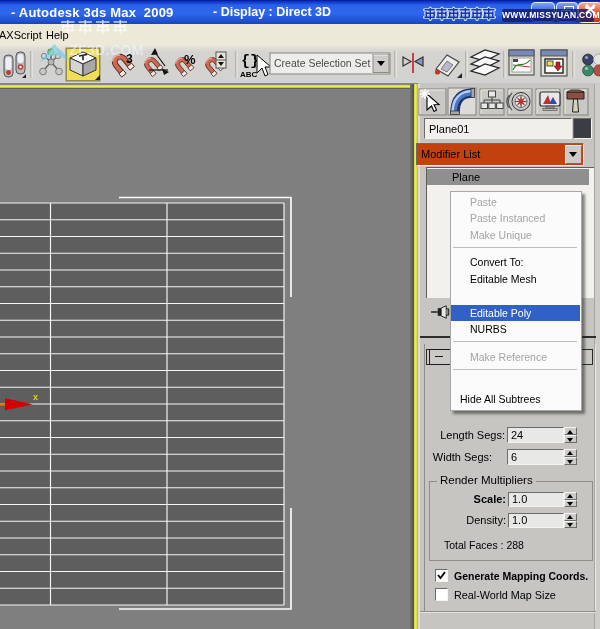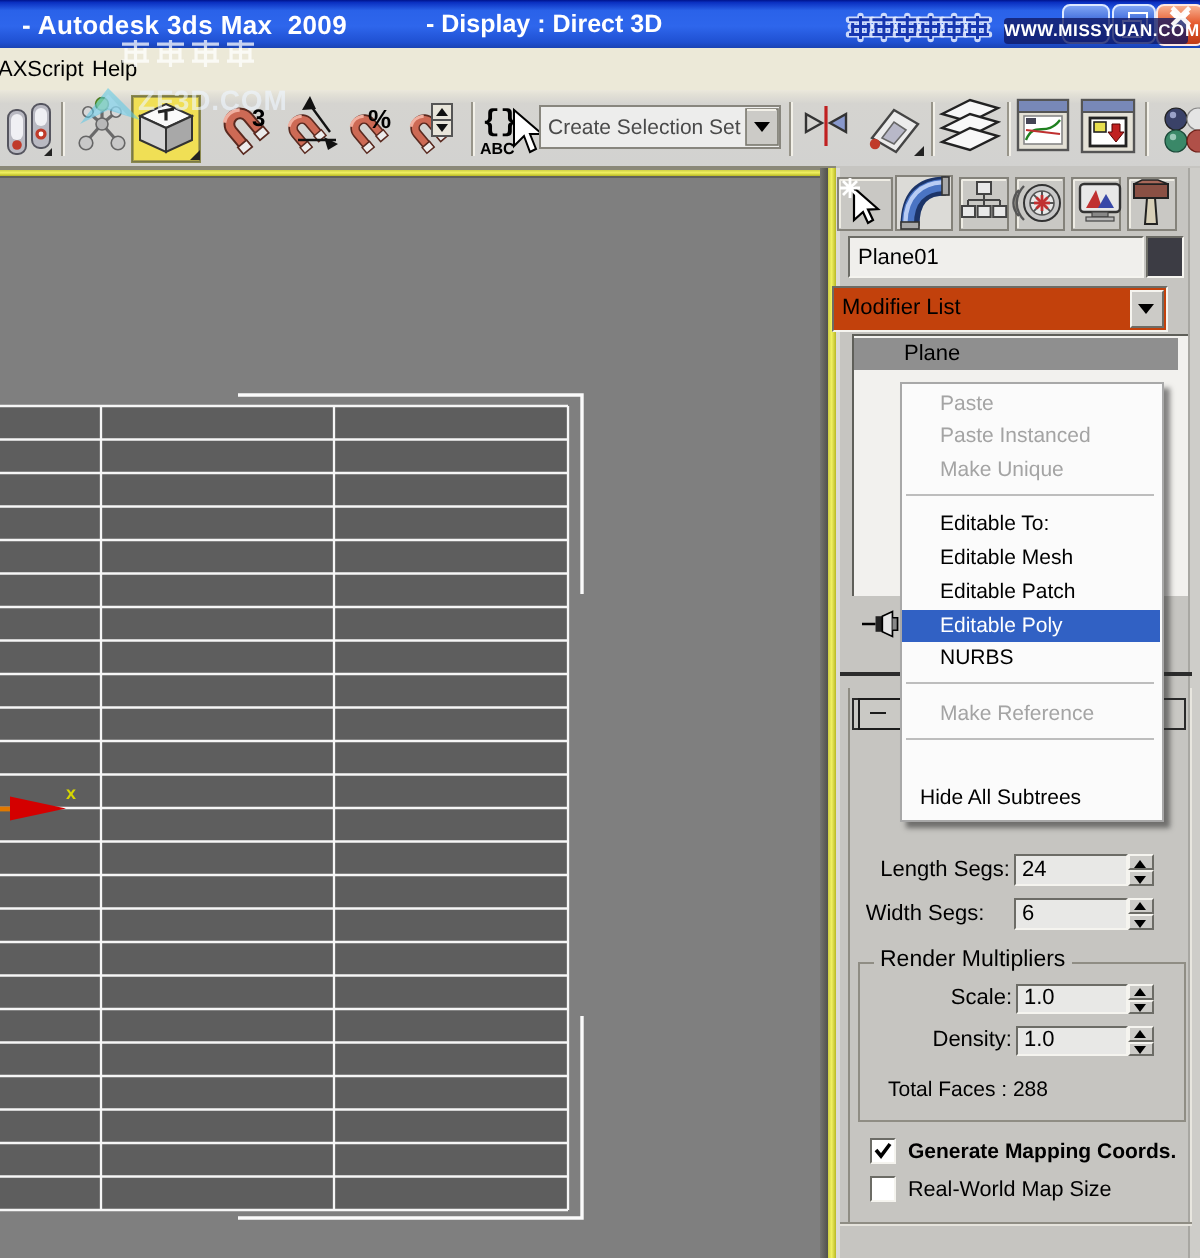--- a/index.html
+++ b/index.html
@@ -356,21 +356,21 @@
   <span class="abs" style="left:3px;top:0px;font-size:11px;line-height:14px;color:#000;">6</span>
 </div>
 <div class="abs" style="left:564px;top:448.5px;width:13px;height:16px;">
   <div class="abs raised" style="left:0;top:0;width:11px;height:6.0px;background:#cccbc7;"></div>
   <div class="abs raised" style="left:0;top:8.0px;width:11px;height:6.0px;background:#cccbc7;"></div>
   <div class="abs" style="left:3px;top:2.5px;width:0;height:0;border:3px solid transparent;border-bottom:4px solid #000;border-top:none;"></div>
   <div class="abs" style="left:3px;top:11.0px;width:0;height:0;border:3px solid transparent;border-top:4px solid #000;border-bottom:none;"></div>
 </div>
 <div class="abs" style="left:429px;top:481px;width:162px;height:78px;border:1px solid #8f8d84;"></div>
 <div class="abs" style="left:437px;top:474px;background:#c6c5c1;padding:0 3px;font-size:11.5px;color:#000;">Render Multipliers</div>
-<div class="abs" style="left:420px;top:492px;width:86px;height:15px;font-size:11px;color:#000;text-align:right;line-height:15px;">Scale:</div>
+<div class="abs" style="left:420px;top:492px;width:86px;height:15px;font-size:11px;color:#000;text-align:right;line-height:15px;font-weight:bold;">Scale:</div>
 <div class="abs sunken" style="left:508px;top:492px;width:54px;height:13px;background:#e8e8e6;">
   <span class="abs" style="left:3px;top:0px;font-size:11px;line-height:13px;color:#000;">1.0</span>
 </div>
 <div class="abs" style="left:564px;top:492px;width:13px;height:15px;">
   <div class="abs raised" style="left:0;top:0;width:11px;height:5.5px;background:#cccbc7;"></div>
   <div class="abs raised" style="left:0;top:7.5px;width:11px;height:5.5px;background:#cccbc7;"></div>
   <div class="abs" style="left:3px;top:2.25px;width:0;height:0;border:3px solid transparent;border-bottom:4px solid #000;border-top:none;"></div>
   <div class="abs" style="left:3px;top:10.25px;width:0;height:0;border:3px solid transparent;border-top:4px solid #000;border-bottom:none;"></div>
 </div>
 <div class="abs" style="left:420px;top:513px;width:86px;height:15px;font-size:11px;color:#000;text-align:right;line-height:15px;">Density:</div>
@@ -395,23 +395,22 @@
 <div class="abs" style="left:420px;top:611px;width:176px;height:1px;background:#8f8d84;"></div>
 <div class="abs" style="left:420px;top:612px;width:176px;height:1px;background:#e5e3dc;"></div>
 </div>
 
 <div class="abs" id="ctxmenu" style="left:450px;top:191px;width:130px;height:218px;background:#fbfbfb;
      border:1px solid #a8a8a8;box-shadow:3px 3px 2.5px rgba(40,40,40,0.55);">
 <div class="abs" style="left:0px;top:1.5px;width:129px;height:16.8px;color:#a4a4a4;font-size:10.5px;line-height:16.8px;padding-left:19px;box-sizing:border-box;">Paste</div>
     <div class="abs" style="left:0px;top:18.3px;width:129px;height:16.8px;color:#a4a4a4;font-size:10.5px;line-height:16.8px;padding-left:19px;box-sizing:border-box;">Paste Instanced</div>
     <div class="abs" style="left:0px;top:35.1px;width:129px;height:16.8px;color:#a4a4a4;font-size:10.5px;line-height:16.8px;padding-left:19px;box-sizing:border-box;">Make Unique</div>
     <div class="abs" style="left:2px;top:55px;width:124px;height:1px;background:#bdbdbd;"></div>
-    <div class="abs" style="left:0px;top:62.4px;width:129px;height:16.8px;color:#000;font-size:10.5px;line-height:16.8px;padding-left:19px;box-sizing:border-box;">Editable To:</div>
+    <div class="abs" style="left:0px;top:62.4px;width:129px;height:16.8px;color:#000;font-size:10.5px;line-height:16.8px;padding-left:19px;box-sizing:border-box;">Convert To:</div>
     <div class="abs" style="left:0px;top:79.2px;width:129px;height:16.8px;color:#000;font-size:10.5px;line-height:16.8px;padding-left:19px;box-sizing:border-box;">Editable Mesh</div>
-    <div class="abs" style="left:0px;top:96.1px;width:129px;height:16.8px;color:#000;font-size:10.5px;line-height:16.8px;padding-left:19px;box-sizing:border-box;">Editable Patch</div>
     <div class="abs" style="left:0px;top:112.6px;width:129px;height:16.8px;background:#3161c4;color:#fff;font-size:10.5px;line-height:16.8px;padding-left:19px;box-sizing:border-box;">Editable Poly</div>
     <div class="abs" style="left:0px;top:129.3px;width:129px;height:16.8px;color:#000;font-size:10.5px;line-height:16.8px;padding-left:19px;box-sizing:border-box;">NURBS</div>
     <div class="abs" style="left:2px;top:149px;width:124px;height:1px;background:#bdbdbd;"></div>
     <div class="abs" style="left:0px;top:156.5px;width:129px;height:16.8px;color:#a4a4a4;font-size:10.5px;line-height:16.8px;padding-left:19px;box-sizing:border-box;">Make Reference</div>
     <div class="abs" style="left:2px;top:177px;width:124px;height:1px;background:#bdbdbd;"></div>
     <div class="abs" style="left:0px;top:198.8px;width:129px;height:16.8px;color:#000;font-size:10.5px;line-height:16.8px;padding-left:9px;box-sizing:border-box;">Hide All Subtrees</div>
 </div>
 
 <svg class="abs" style="left:0;top:0;z-index:50;pointer-events:none;" width="600" height="70" viewBox="0 0 600 70">
     <path d="M424.5,9.84 h11.5 M425.42,13.29 h9.66 M424.5,17.200000000000003 h11.5 M430.25,8 v11.5 M426.34,11.45 v5.52 M434.16,11.45 v5.52" stroke="#e8eeff" stroke-width="3.2" fill="none" opacity="0.85" stroke-linecap="round"></path>

